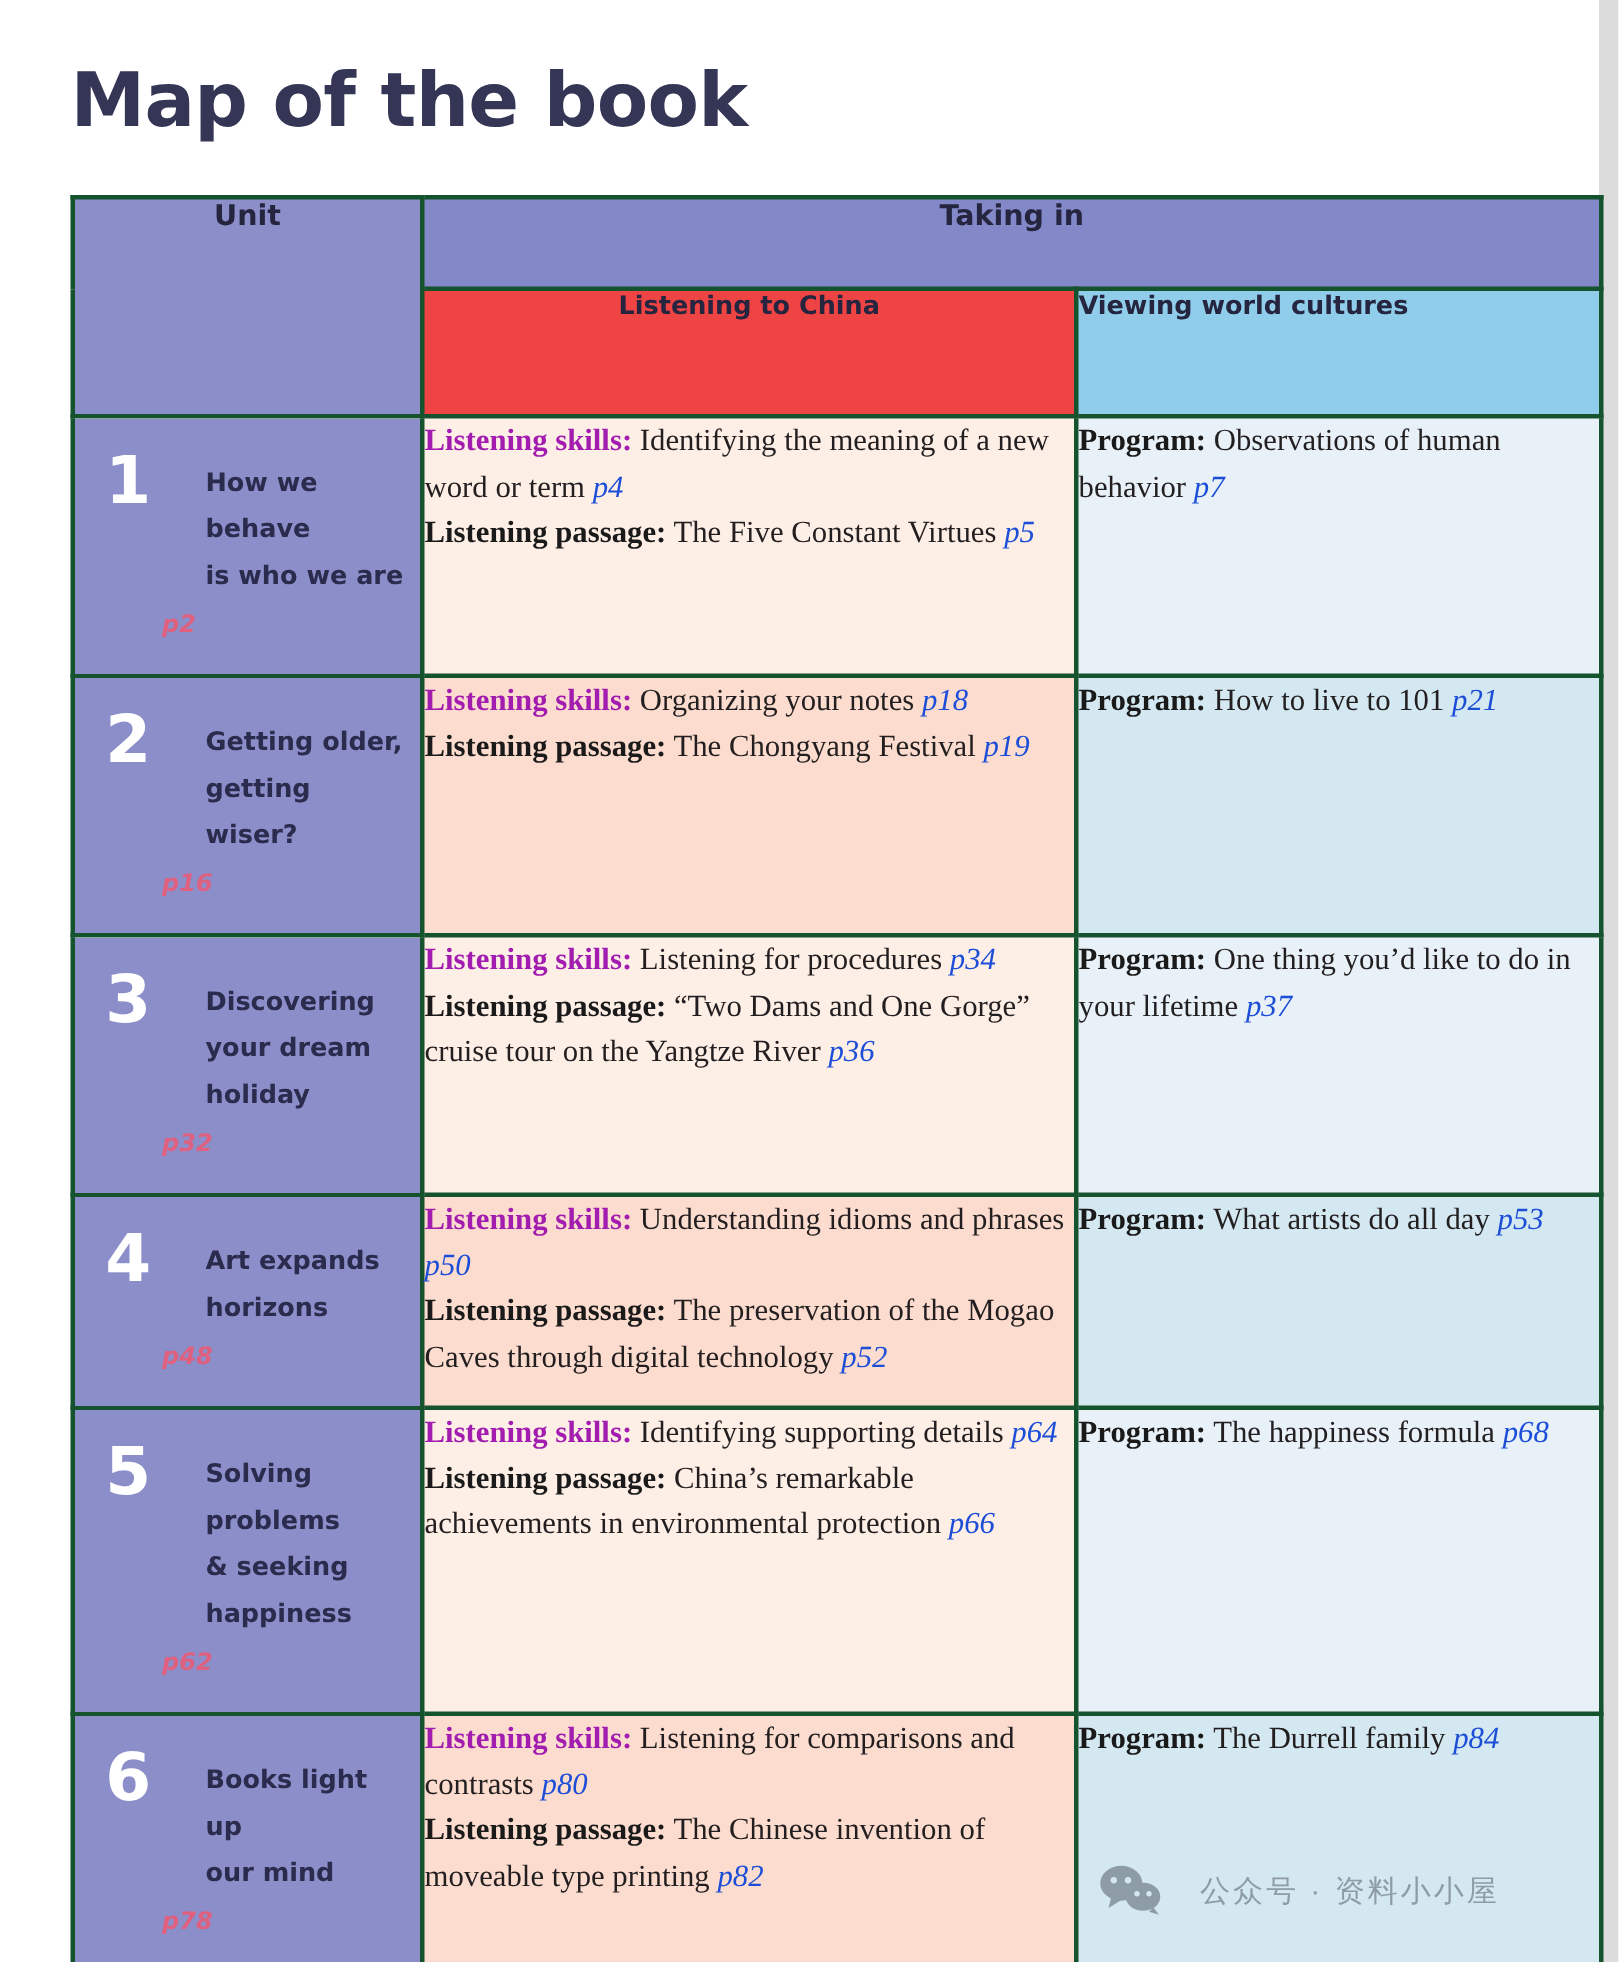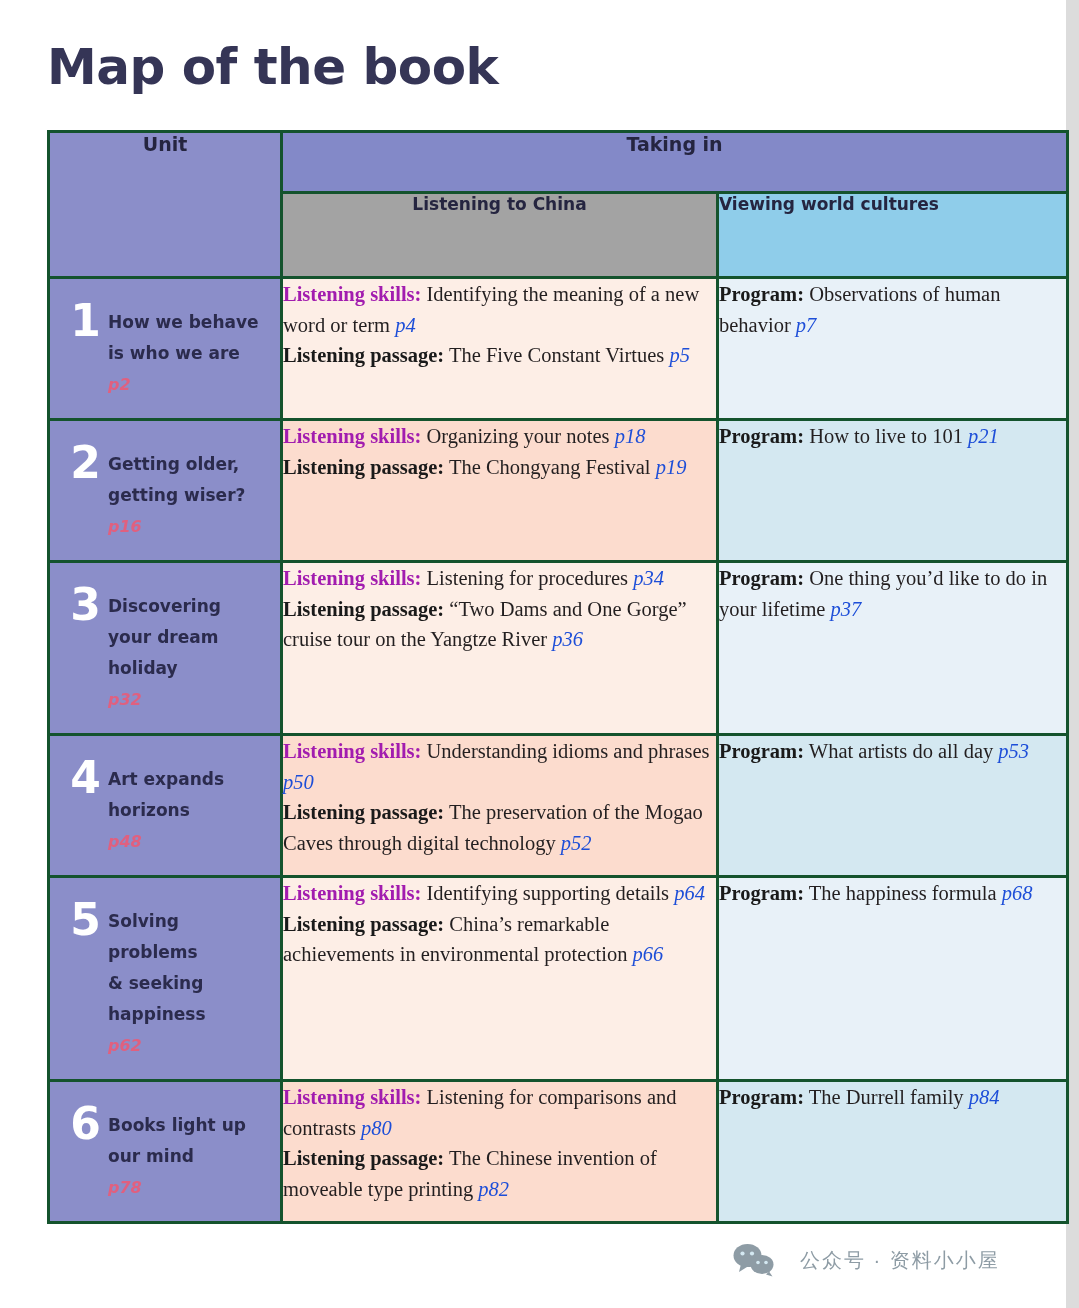--- a/index.html
+++ b/index.html
@@ -80,21 +80,21 @@
     vertical-align: middle;
     height: 141px;
   }
   .hdr-takingin {
     background: #8389c8;
     font-size: 19px;
     height: 58px;
     vertical-align: middle;
   }
   .hdr-listening {
-    background: #a3a3a3;
+    background: #ef4444;
     font-size: 17px;
     height: 82px;
     vertical-align: middle;
   }
   .hdr-viewing {
     background: #8fcdea;
     font-size: 17px;
     height: 82px;
     vertical-align: middle;
     text-align: left;
@@ -125,20 +125,21 @@
     flex: 1 1 auto;
     padding-top: 6px;
   }
   .unit-title {
     font-family: "DejaVu Sans", sans-serif;
     font-weight: bold;
     font-size: 17px;
     line-height: 31px;
     color: #2b2b4d;
     white-space: pre-line;
+    margin-left: 29px;
   }
   .unit-page {
     font-family: "DejaVu Sans", sans-serif;
     font-style: italic;
     font-weight: bold;
     font-size: 16px;
     line-height: 31px;
     color: #e0607f;
   }
 

